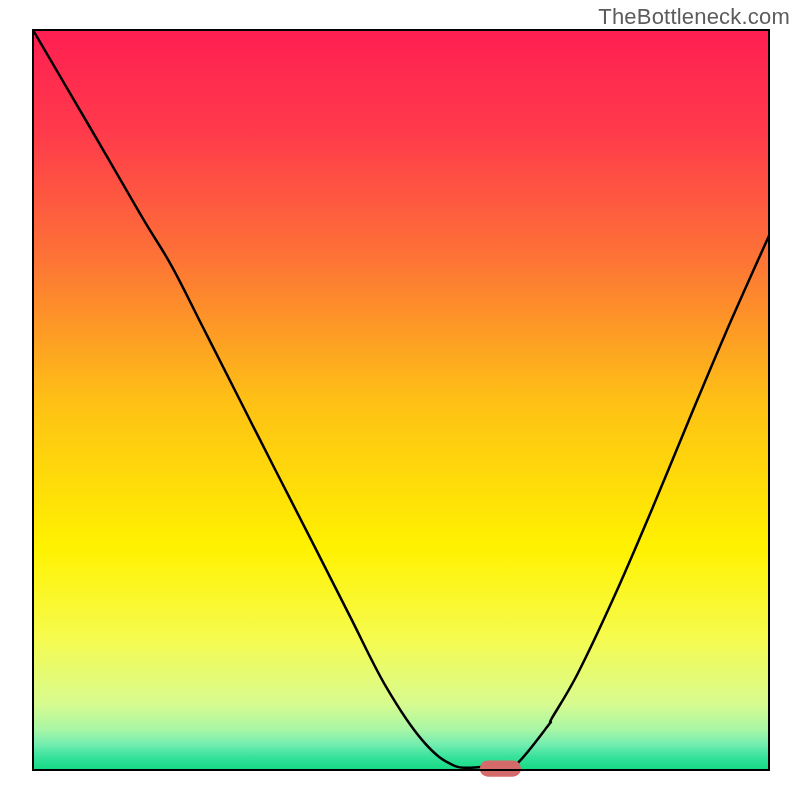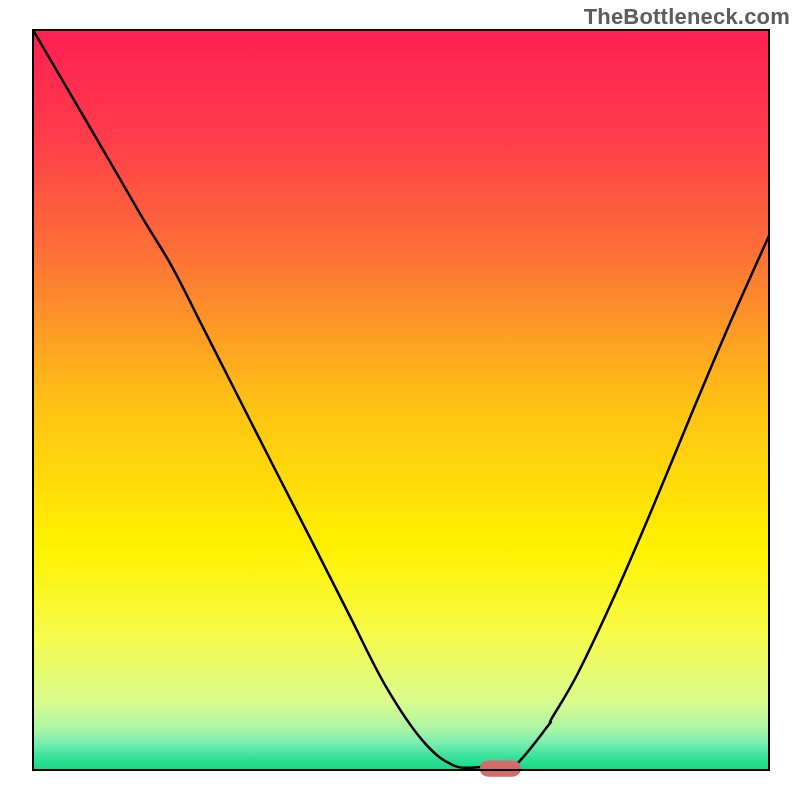--- a/index.html
+++ b/index.html
@@ -14,21 +14,21 @@
   .chart-container {
     position: relative;
     width: 800px;
     height: 800px;
   }
   .attribution {
     position: absolute;
     top: 4px;
     right: 10px;
     font-size: 22px;
-    font-weight: 700;
+    font-weight: 400;
     color: #5c5c5c;
     letter-spacing: 0.2px;
     z-index: 5;
   }
   svg {
     display: block;
   }
 </style>
 </head>
 <body>

